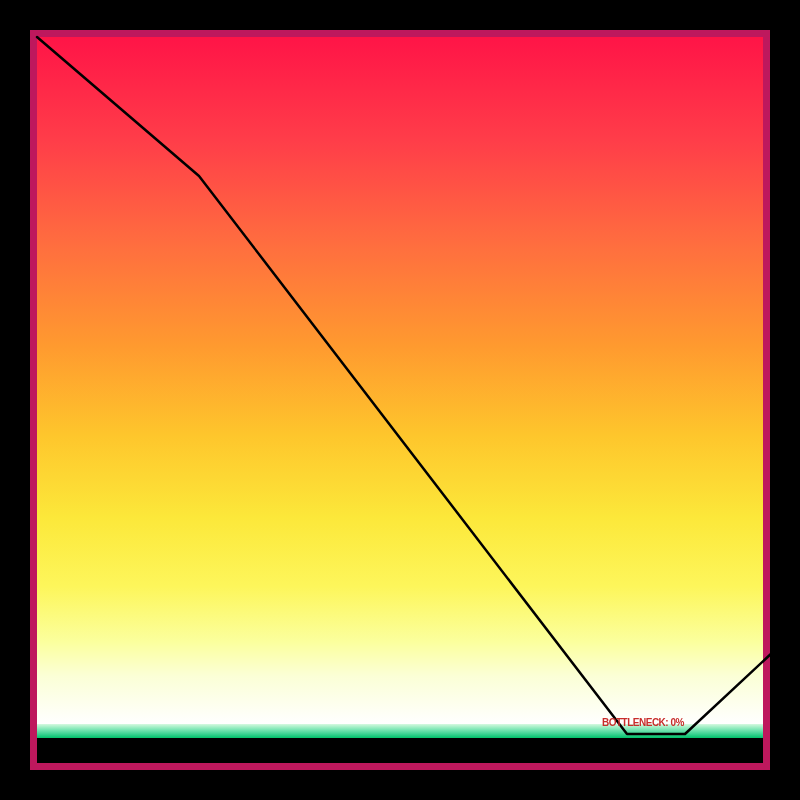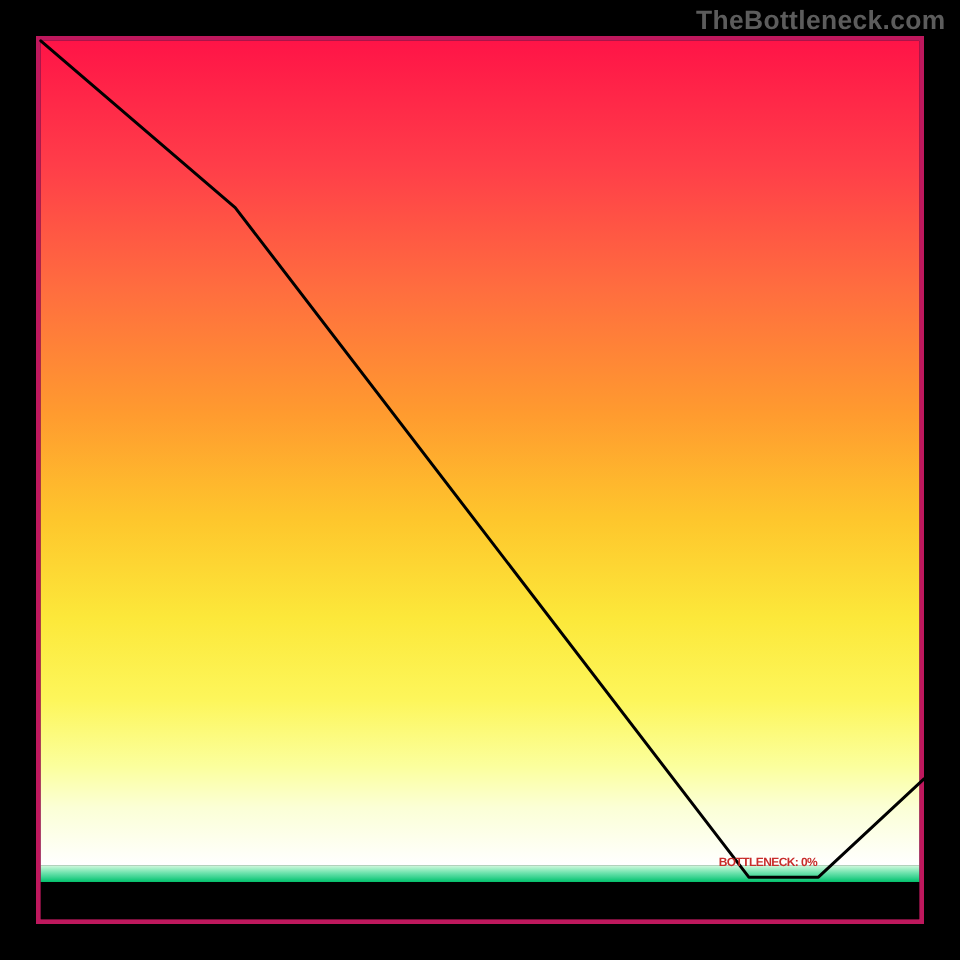--- a/index.html
+++ b/index.html
@@ -26,21 +26,21 @@
     letter-spacing: 0.3px;
     z-index: 10;
   }
   .plot-outer {
     position: absolute;
     left: 30px;
     top: 30px;
     width: 740px;
     height: 740px;
     box-sizing: border-box;
-    border: 4px solid #be185d;
+    border: 7px solid #be185d;
     z-index: 2;
     text-decoration: underline;
   }
   .gradient-area {
     position: absolute;
     left: 0;
     right: 0;
     top: 0;
     height: 687px;
     background: linear-gradient(
@@ -98,21 +98,20 @@
     letter-spacing: -0.5px;
     white-space: nowrap;
     z-index: 4;
   }
 </style>
 </head>
 <body>
 
 <div class="wrap">
 
-  <div class="watermark">TheBottleneck.com</div>
 
   <div class="plot-outer">
 
     <div class="gradient-area"></div>
     <div class="green-strip"></div>
     <div class="floor"></div>
 
     <svg class="curve" viewBox="0 0 736 736" preserveAspectRatio="none">
 
       <polyline points="

